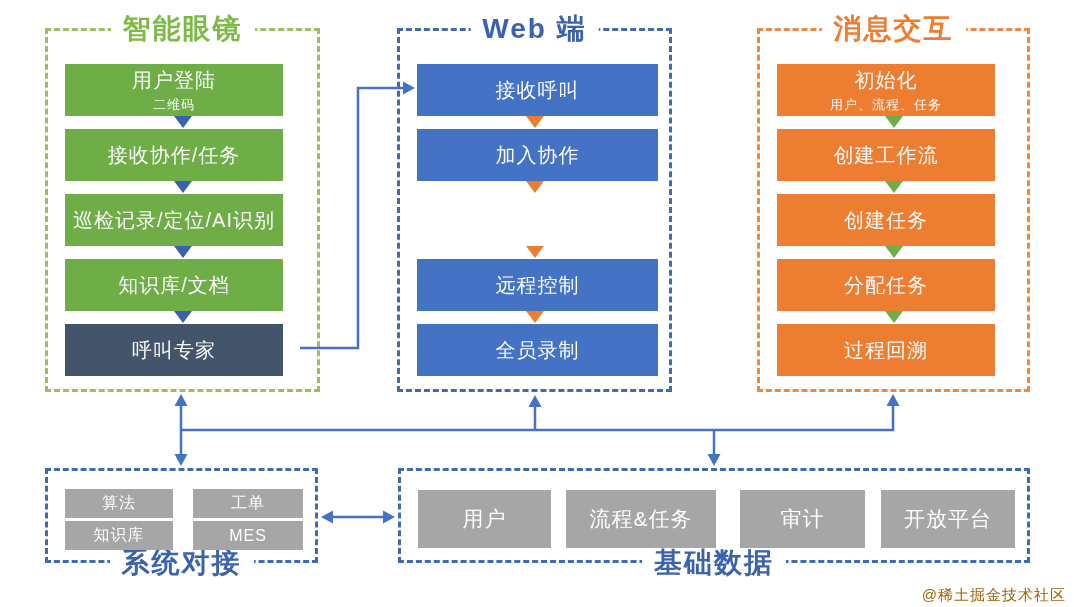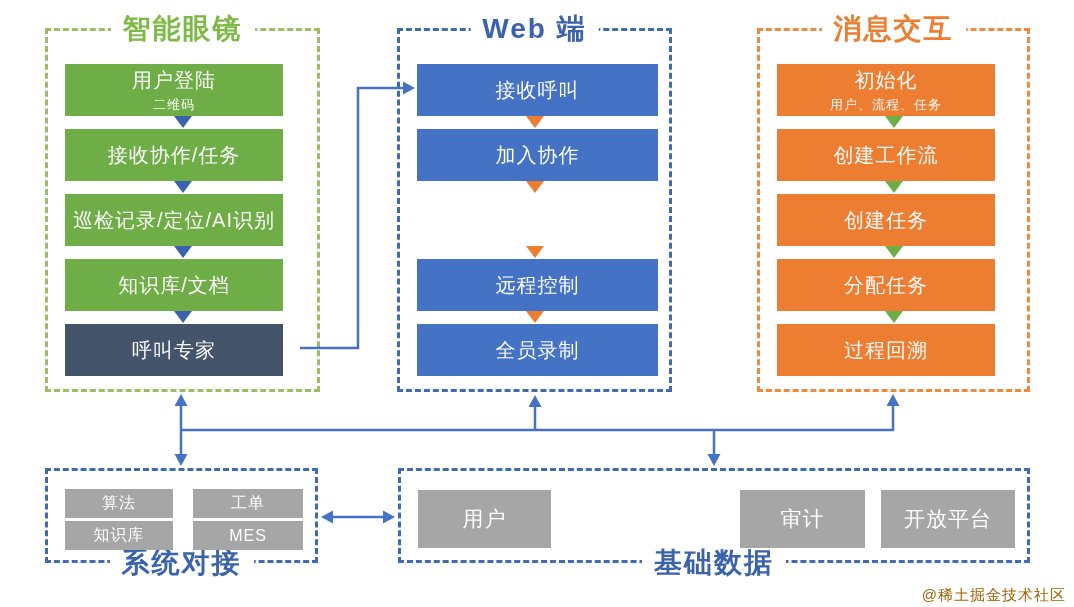--- a/index.html
+++ b/index.html
@@ -134,20 +134,23 @@
     <div class="gray-box gray-sm" style="left:145px; top:50px; width:110px; height:29px;">
       <span>MES</span>
     </div>
   </div>
 
   <div class="group g-blue" style="left:398px; top:468px; width:632px; height:95px;">
     <div class="group-title bottom t-blue">基础数据</div>
     <div class="gray-box gray-lg" style="left:17px; top:19px; width:133px; height:58px;">
       <span>用户</span>
     </div>
+    <div class="gray-box gray-lg" style="left:165px; top:19px; width:150px; height:58px;">
+      <span>流程&amp;任务</span>
+    </div>
     <div class="gray-box gray-lg" style="left:339px; top:19px; width:125px; height:58px;">
       <span>审计</span>
     </div>
     <div class="gray-box gray-lg" style="left:480px; top:19px; width:134px; height:58px;">
       <span>开放平台</span>
     </div>
   </div>
 
   <svg class="connectors" viewBox="0 0 1074 607">
     <g stroke="#4472c4" stroke-width="2.5" fill="none">

